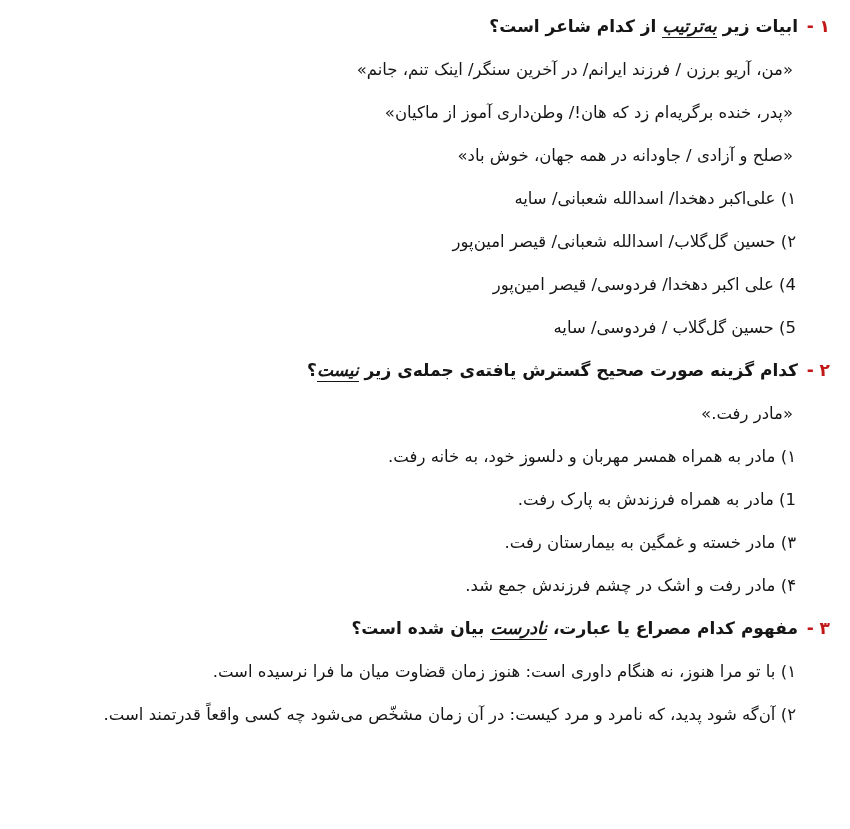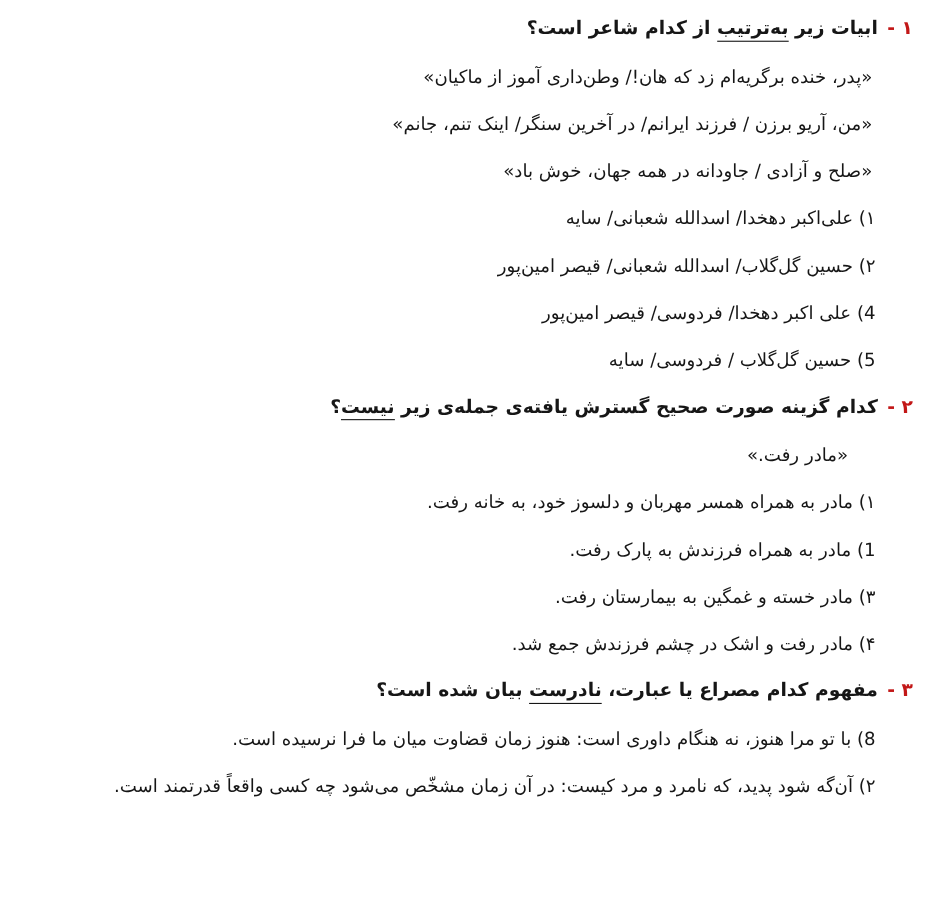--- a/index.html
+++ b/index.html
@@ -31,39 +31,40 @@
   }
   .q-num {
     position: absolute;
     right: 20px;
     top: 0;
     font-weight: bold;
     color: #c21717;
     letter-spacing: 1px;
   }
   .poem  { padding-right: 57px; }
-  .stem  { padding-right: 79px; }
+  .stem  { padding-right: 57px; }
   .option { padding-right: 54px; margin-left: 29px; }
   .u {
     border-bottom: 1.5px solid #161616;
     padding-bottom: 1px;
+    font-style: italic;
   }
 </style>
 </head>
 <body>
 
 <div class="page">
 
   <section>
     <div class="row q-header">
       <span class="q-num">۱ -</span>
       <span><span>ابیات زیر </span><span class="u">به‌ترتیب</span><span> از کدام شاعر است؟</span></span>
     </div>
+    <div class="row poem">«من، آریو برزن / فرزند ایرانم/ در آخرین سنگر/ اینک تنم، جانم»</div>
     <div class="row poem">«پدر، خنده برگریه‌ام زد که هان!/ وطن‌داری آموز از ماکیان»</div>
-    <div class="row poem">«من، آریو برزن / فرزند ایرانم/ در آخرین سنگر/ اینک تنم، جانم»</div>
     <div class="row poem">«صلح و آزادی / جاودانه در همه جهان، خوش باد»</div>
     <div class="row option">۱) علی‌اکبر دهخدا/ اسدالله شعبانی/ سایه</div>
     <div class="row option">۲) حسین گل‌گلاب/ اسدالله شعبانی/ قیصر امین‌پور</div>
     <div class="row option">4) علی اکبر دهخدا/ فردوسی/ قیصر امین‌پور</div>
     <div class="row option">5) حسین گل‌گلاب / فردوسی/ سایه</div>
   </section>
 
   <section>
     <div class="row q-header">
       <span class="q-num">۲ -</span>
@@ -74,17 +75,17 @@
     <div class="row option">1) مادر به همراه فرزندش به پارک رفت.</div>
     <div class="row option">۳) مادر خسته و غمگین به بیمارستان رفت.</div>
     <div class="row option">۴) مادر رفت و اشک در چشم فرزندش جمع شد.</div>
   </section>
 
   <section>
     <div class="row q-header">
       <span class="q-num">۳ -</span>
       <span><span>مفهوم کدام مصراع یا عبارت، </span><span class="u">نادرست</span><span> بیان شده است؟</span></span>
     </div>
-    <div class="row option">8) با تو مرا هنوز، نه هنگام داوری است: هنوز زمان قضاوت میان ما فرا نرسیده است.</div>
+    <div class="row option">۱) با تو مرا هنوز، نه هنگام داوری است: هنوز زمان قضاوت میان ما فرا نرسیده است.</div>
     <div class="row option">۲) آن‌گه شود پدید، که نامرد و مرد کیست: در آن زمان مشخّص می‌شود چه کسی واقعاً قدرتمند است.</div>
   </section>
 
 </div>
 
 </body></html>

